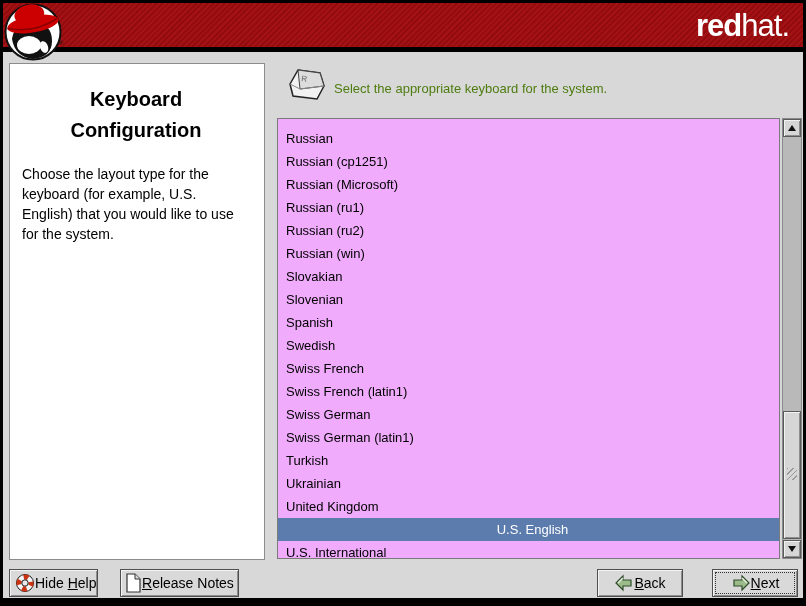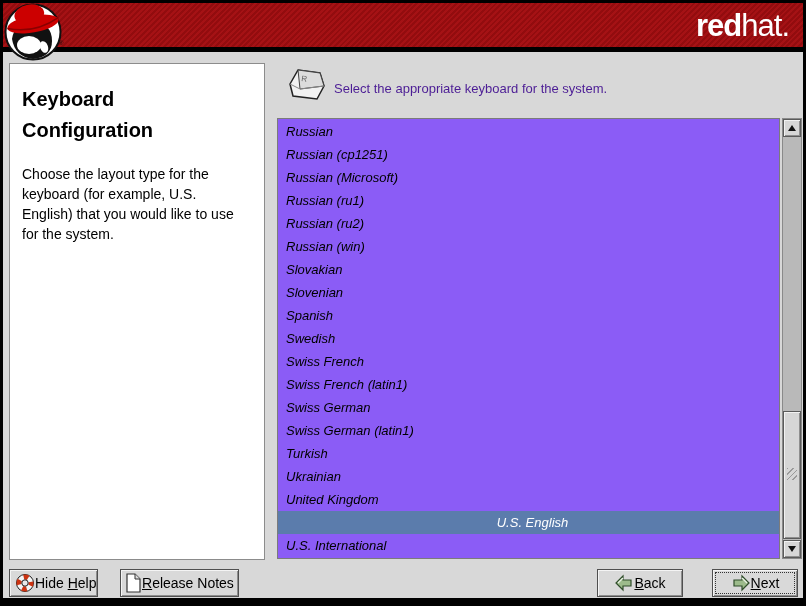--- a/index.html
+++ b/index.html
@@ -24,32 +24,32 @@
   }
   .wordmark .wm-bold { font-weight:bold;margin-top:20px; }
   .wordmark .wm-light { font-weight:normal;margin-top:28px; }
   .logo { position:absolute; left:1px; top:0px; width:60px; height:60px; }
 
   
   .help-panel {
     position:absolute; left:6px; top:60px; width:256px; height:497px;
     background:#fff; border:1px solid #8c8c8c; padding:20px 14px 0 12px;
   }
-  .help-title { font-size:20px; font-weight:bold; color:#000; line-height:31px; margin-bottom:18px; }
+  .help-title { font-size:20px; font-weight:bold; color:#000; line-height:31px; margin-bottom:18px;text-align:center; }
   .help-body  { font-size:14px; color:#000; line-height:20px; }
 
   
   .header-row { position:absolute; left:283px; top:62px; height:44px; }
   .key-icon { position:absolute; left:0; top:2px; }
-  .instruction { position:absolute; left:48px; top:16px; font-size:13px; color:#4c1d95; white-space:nowrap; }
+  .instruction { position:absolute; left:48px; top:16px; font-size:13px; color:#4d7c0f; white-space:nowrap; }
 
   
   .kb-list {
     position:absolute; left:274px; top:115px; width:503px; height:441px;
-    background:#8b5cf6; border:1px solid #7b7b7b; overflow:hidden; padding-top:1px;font-style:italic;
+    background:#f0abfc; border:1px solid #7b7b7b; overflow:hidden; padding-top:8px;
   }
   .kb-row { height:23px; line-height:23px; font-size:13px; color:#000; padding-left:8px; white-space:nowrap; }
   .kb-row.selected { background:var(--selection_blue,#5b7cac); color:#fff;text-align:center; }
 
   
   .scrollbar {
     position:absolute; left:779px; top:115px; width:20px; height:441px;
     background:#b9b9b9; border:1px solid #8a8a8a;
   }
   .sb-btn {

